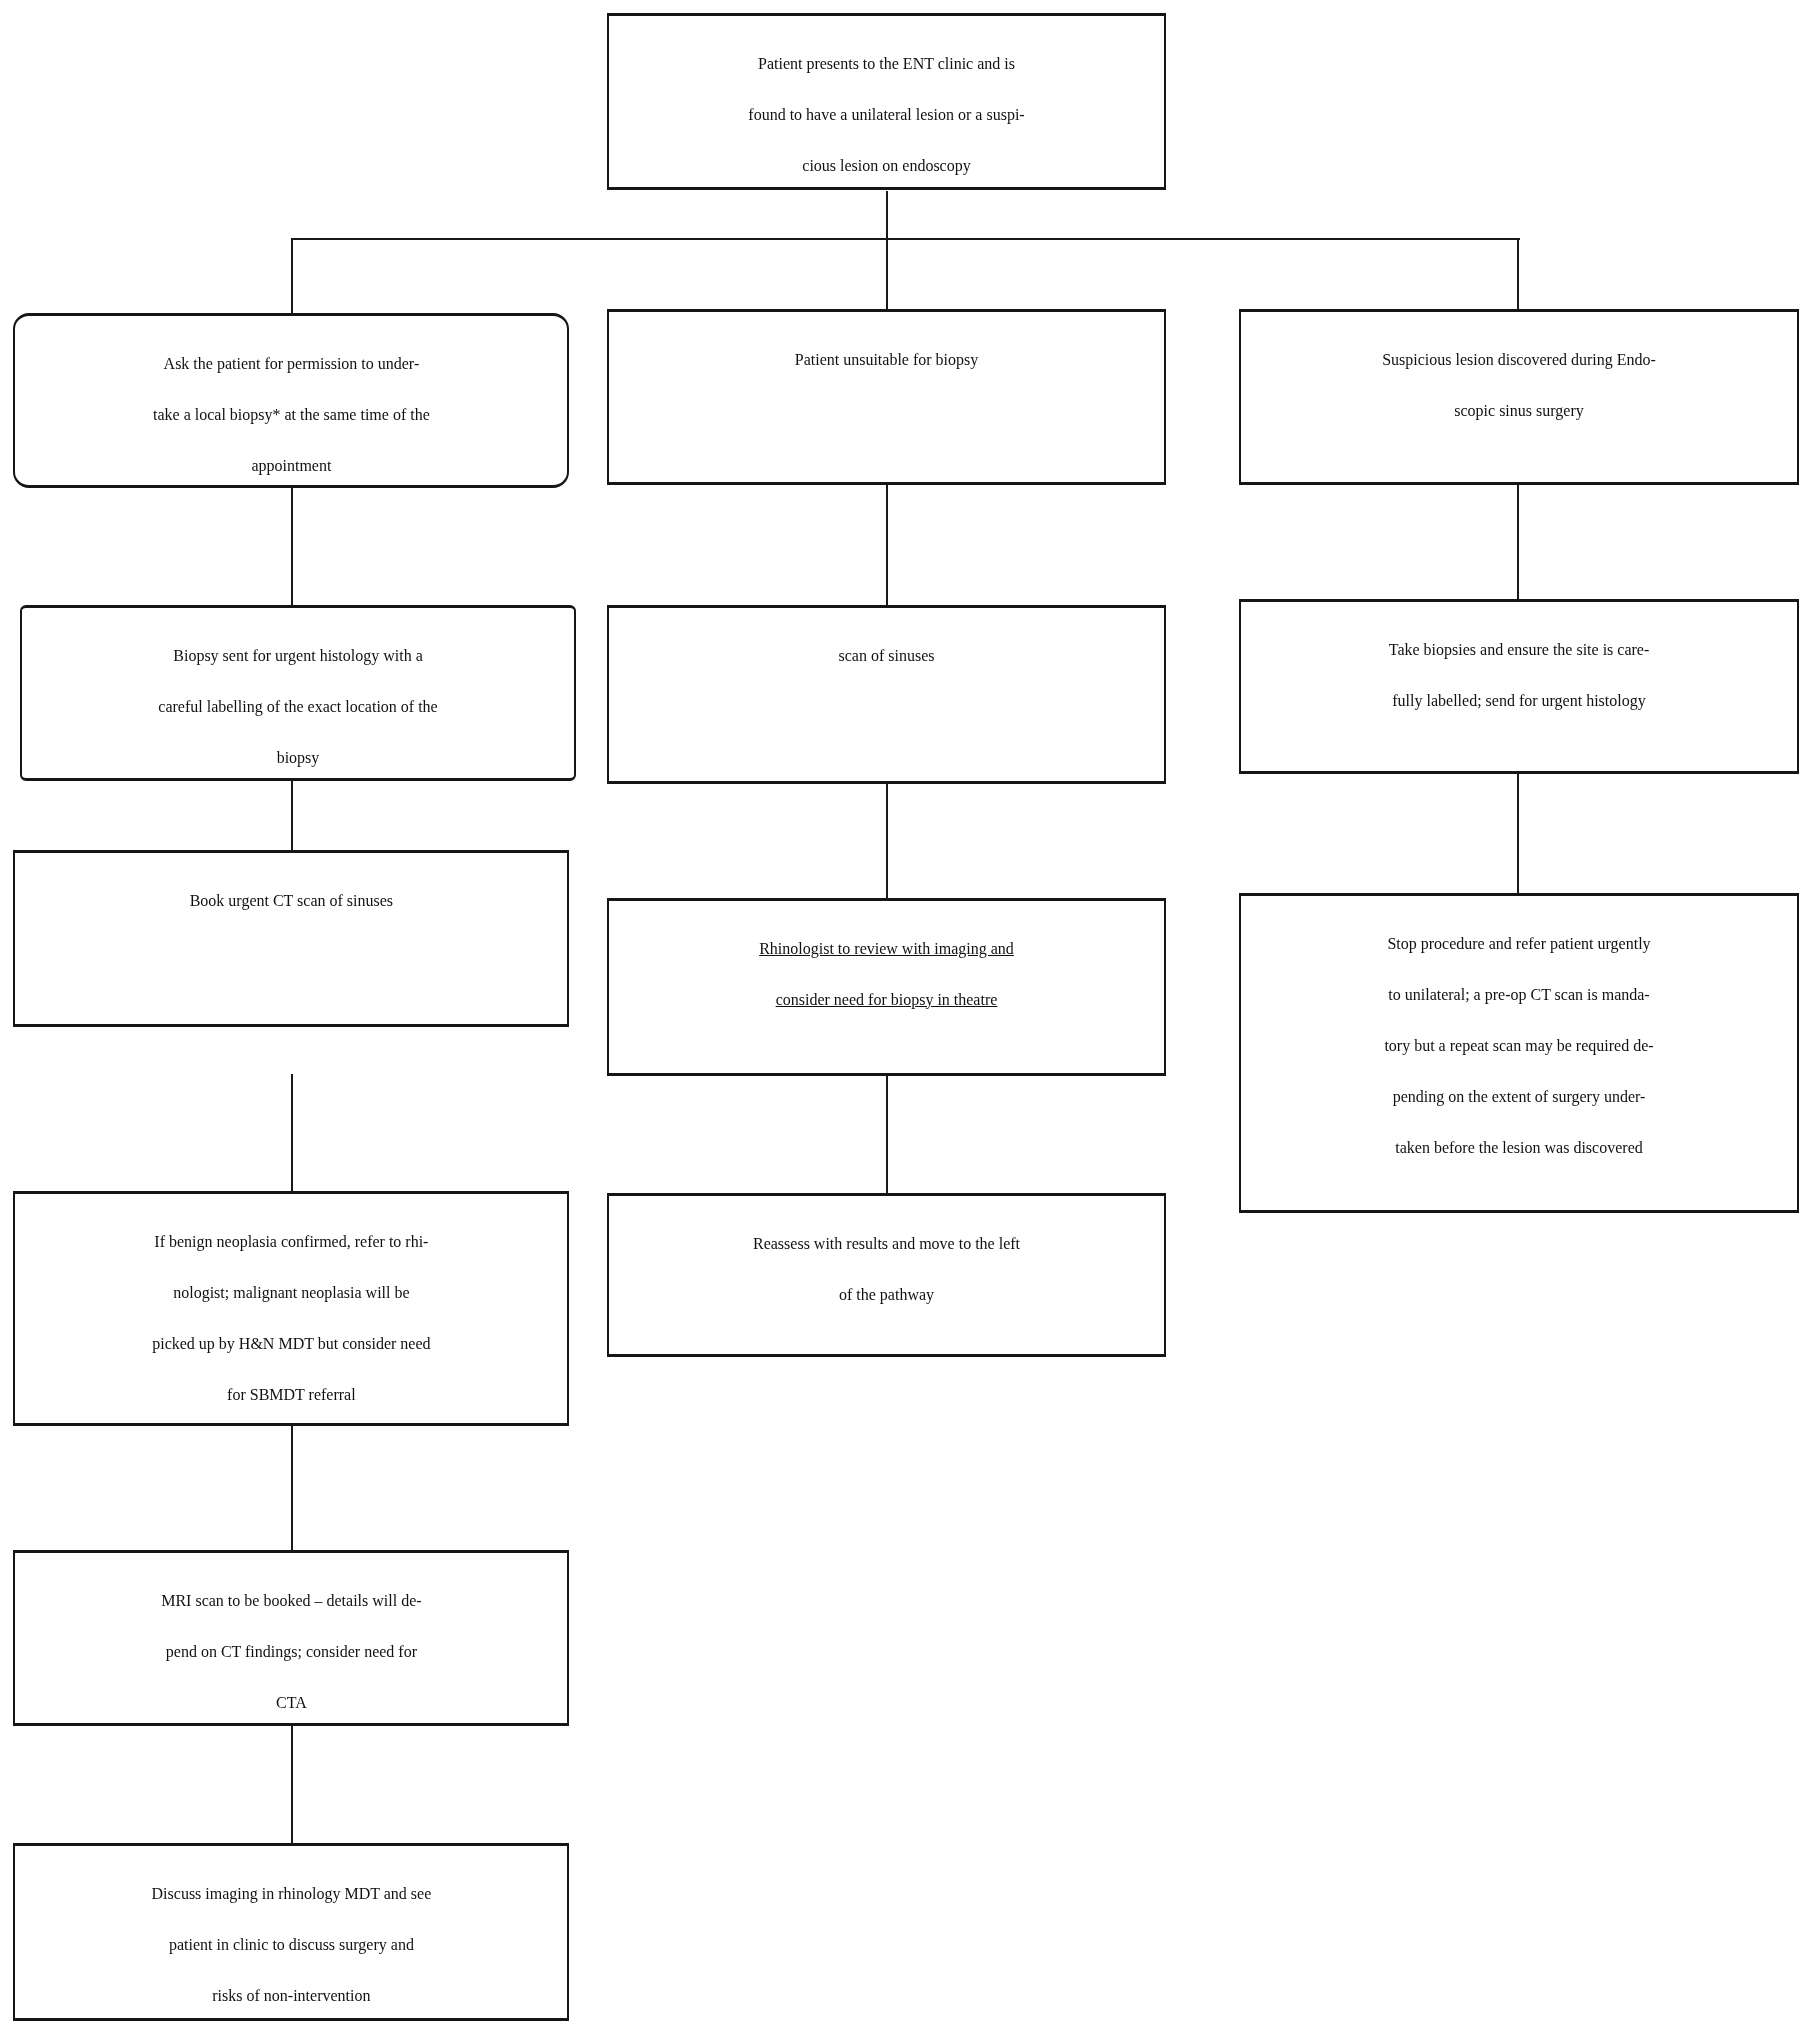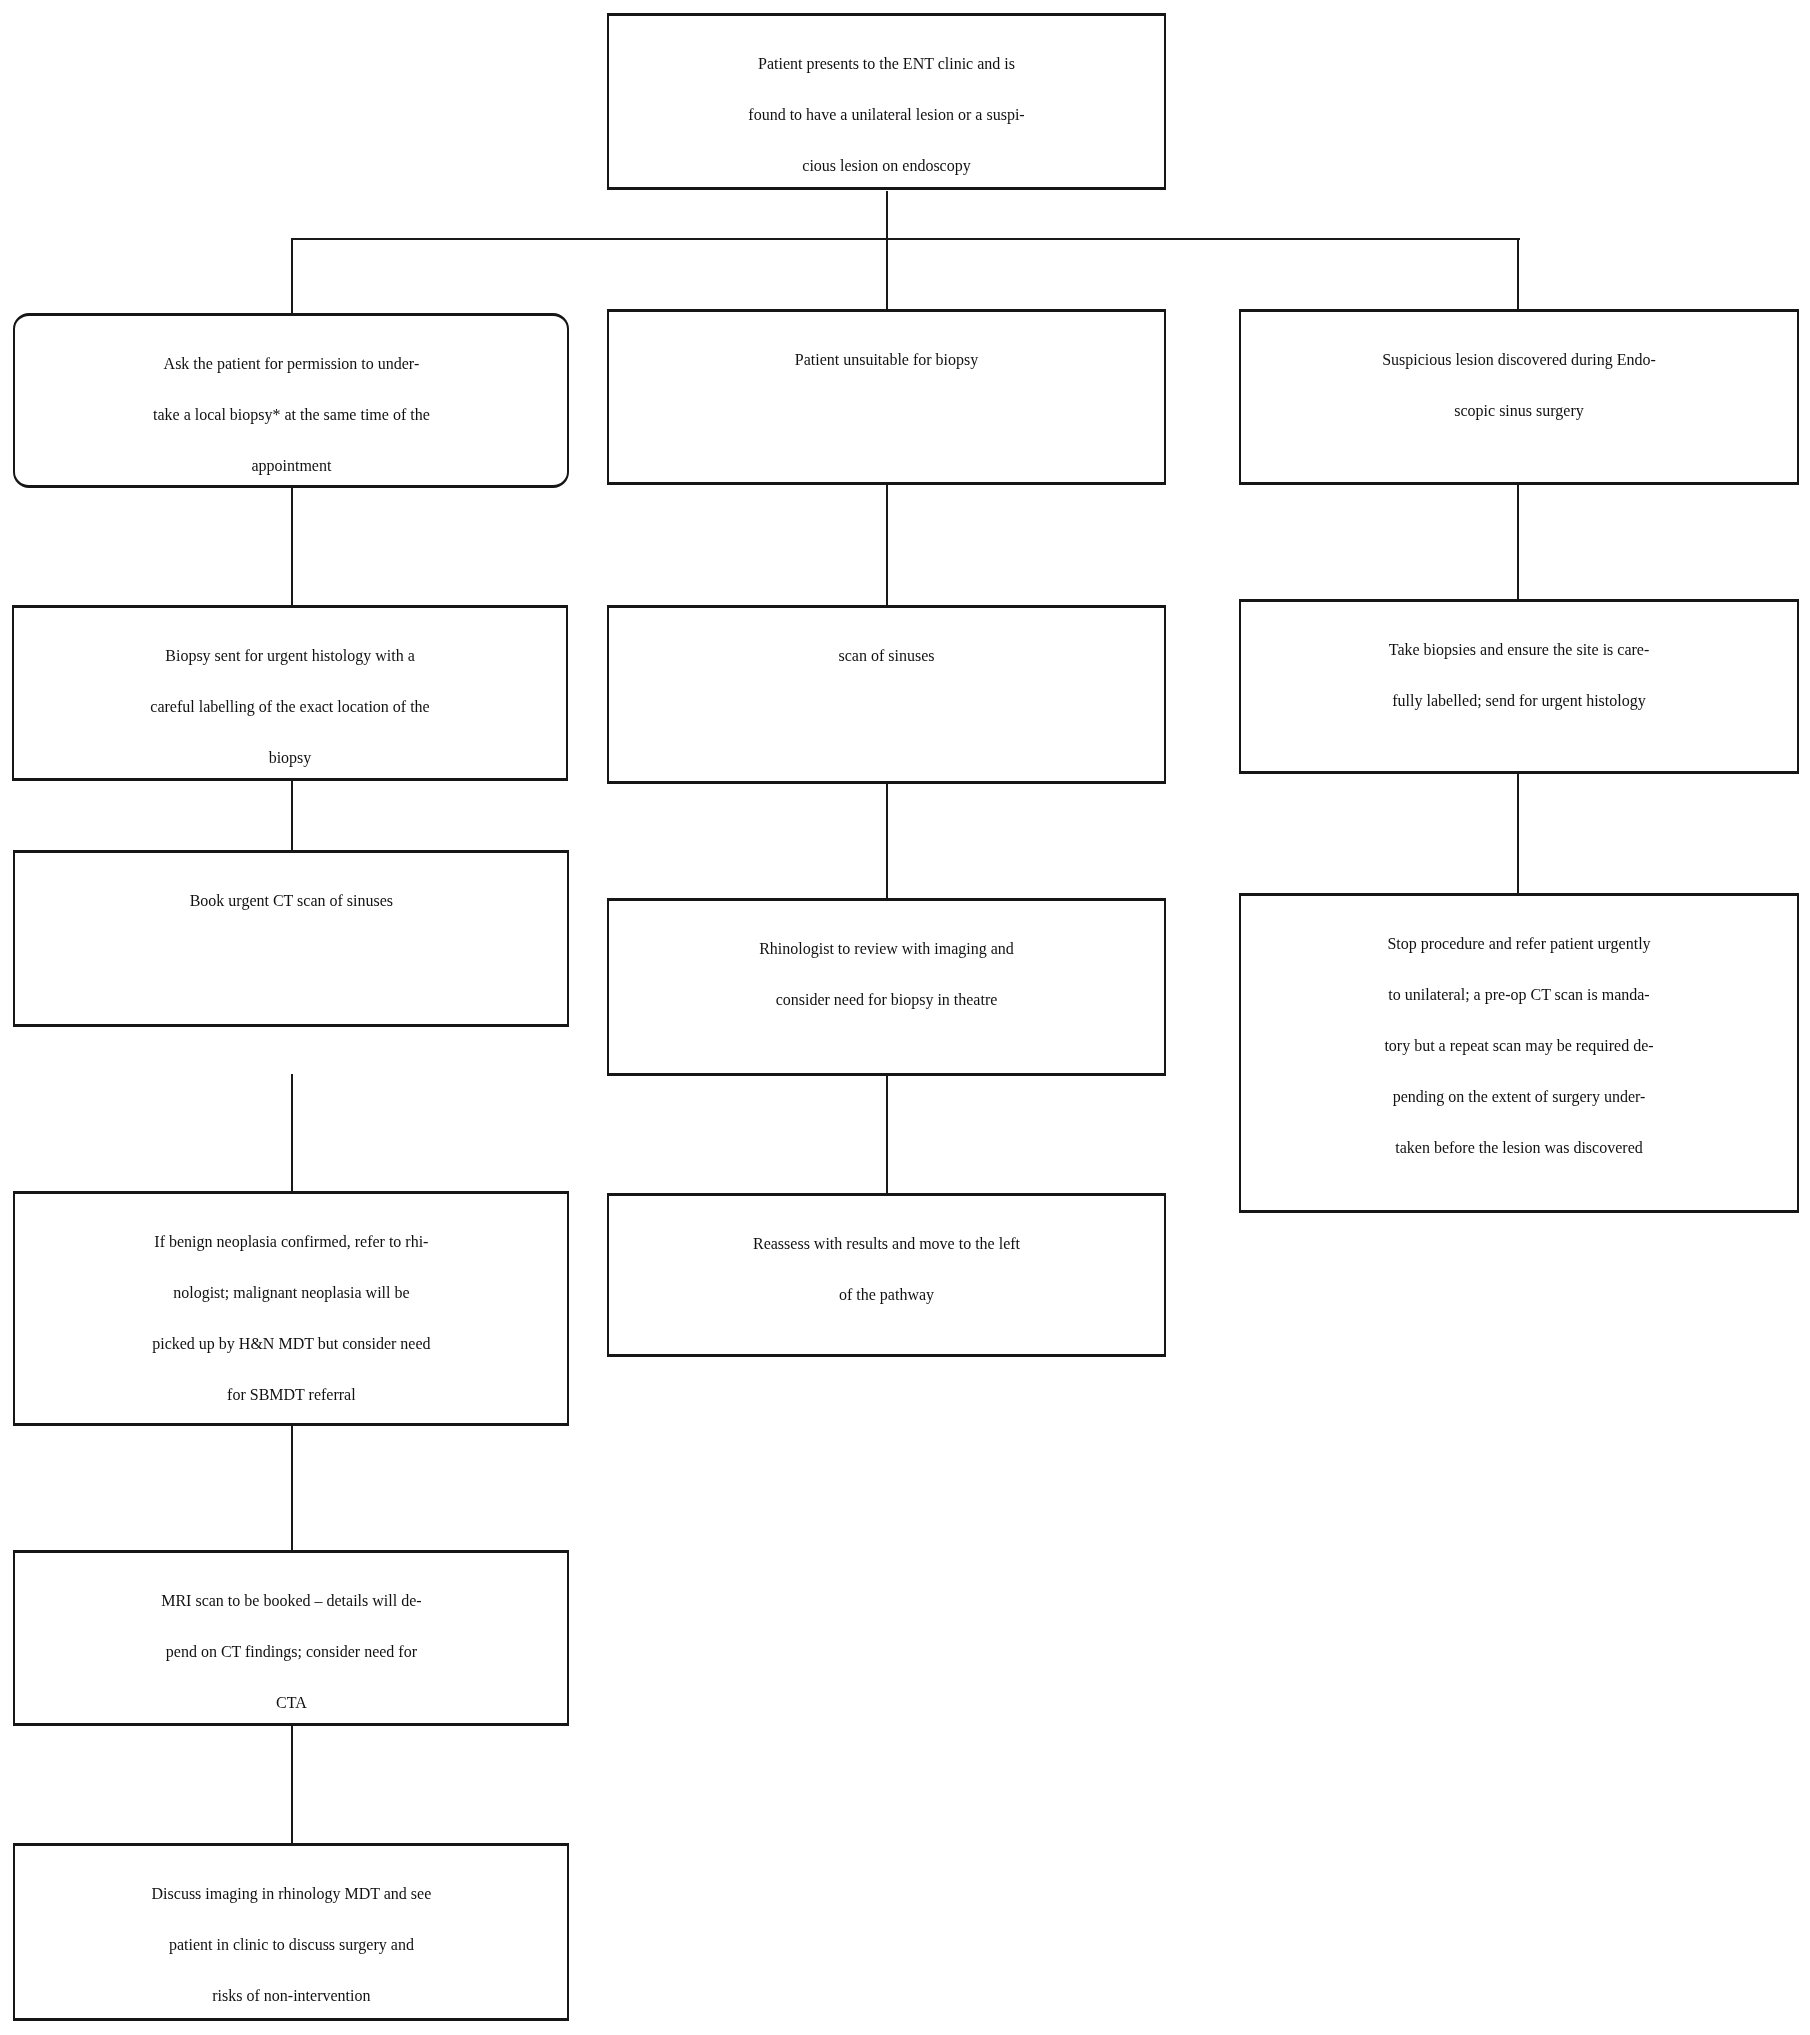--- a/index.html
+++ b/index.html
@@ -77,40 +77,40 @@
 
   <div class="box" style="left:607px;top:309px;width:559px;height:176px;">
       <div class="line">Patient unsuitable for biopsy</div>
     </div>
 
   <div class="box" style="left:1239px;top:309px;width:560px;height:176px;">
       <div class="line">Suspicious lesion discovered during Endo-</div>
       <div class="line">scopic sinus surgery</div>
     </div>
 
-  <div class="box" style="left:12px;top:605px;width:556px;height:176px;">
+  <div class="box" style="left:20px;top:605px;width:556px;height:176px;border-radius:6px;">
       <div class="line">Biopsy sent for urgent histology with a</div>
       <div class="line">careful labelling of the exact location of the</div>
       <div class="line">biopsy</div>
     </div>
 
   <div class="box" style="left:607px;top:605px;width:559px;height:179px;">
       <div class="line">scan of sinuses</div>
     </div>
 
   <div class="box" style="left:1239px;top:599px;width:560px;height:175px;">
       <div class="line">Take biopsies and ensure the site is care-</div>
       <div class="line">fully labelled; send for urgent histology</div>
     </div>
 
   <div class="box" style="left:13.4px;top:850px;width:556px;height:177px;">
       <div class="line">Book urgent CT scan of sinuses</div>
     </div>
 
-  <div class="box" style="left:607px;top:898px;width:559px;height:178px;">
+  <div class="box" style="left:607px;top:898px;width:559px;height:178px;text-decoration:underline;">
       <div class="line">Rhinologist to review with imaging and</div>
       <div class="line">consider need for biopsy in theatre</div>
     </div>
 
   <div class="box" style="left:1239px;top:893px;width:560px;height:320px;">
       <div class="line">Stop procedure and refer patient urgently</div>
       <div class="line">to unilateral; a pre-op CT scan is manda-</div>
       <div class="line">tory but a repeat scan may be required de-</div>
       <div class="line">pending on the extent of surgery under-</div>
       <div class="line">taken before the lesion was discovered</div>

